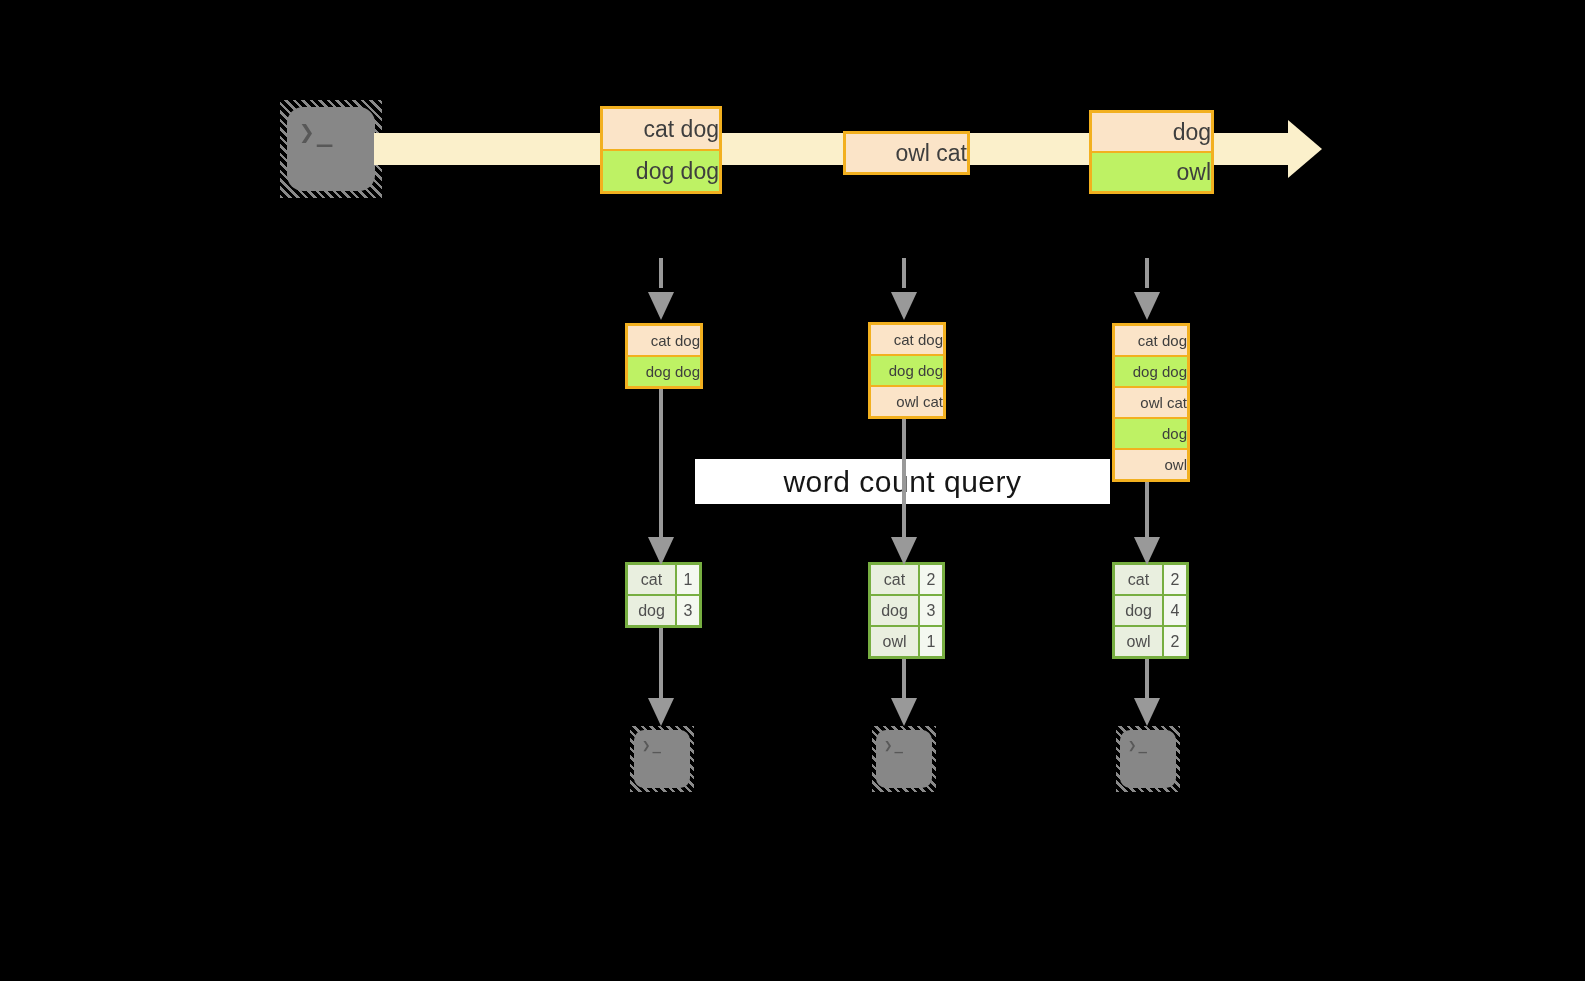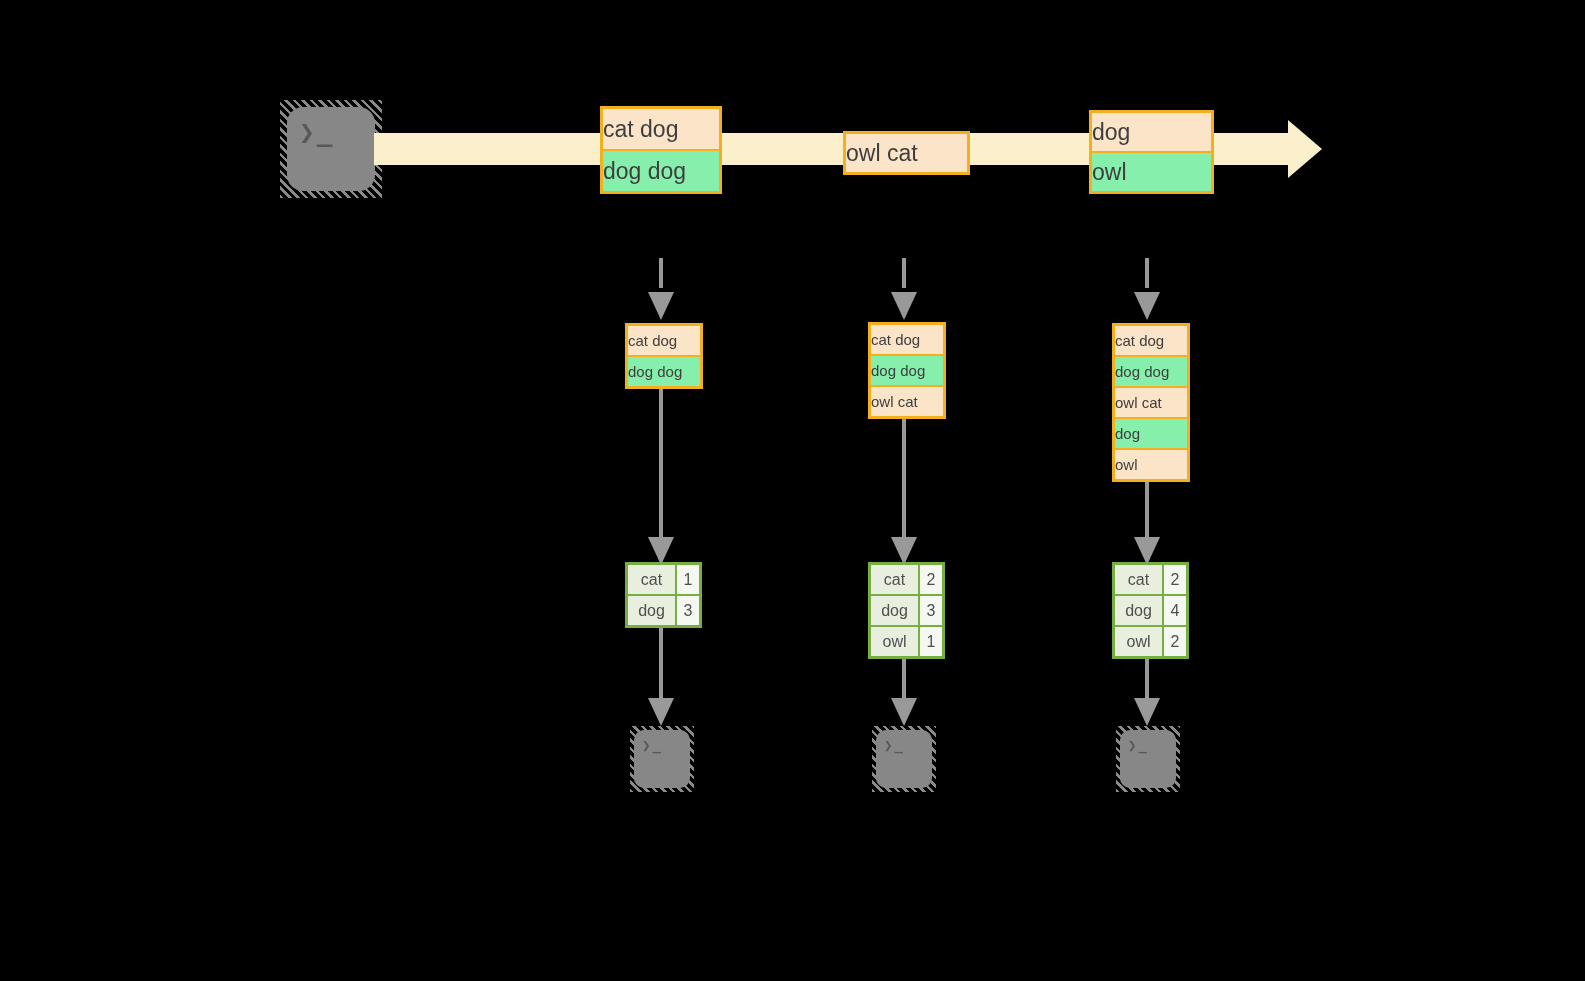--- a/index.html
+++ b/index.html
@@ -6,24 +6,24 @@
   #canvas{
     position:relative;width:1585px;height:981px;background:#000000;
     font-family:"Liberation Sans",sans-serif;overflow:hidden;
   }
   
   .band{position:absolute;left:374px;top:133px;width:914px;height:32px;background:#fbf0cb;z-index:2;}
   .bandhead{position:absolute;left:1288px;top:120px;width:0;height:0;
     border-left:34px solid #fbf0cb;border-top:29px solid transparent;border-bottom:29px solid transparent;z-index:2;}
   
   .obox{position:absolute;border:3px solid #f2b01f;box-sizing:content-box;z-index:4;}
-  .ocell{text-align:left;color:#3e3e3e;}
+  .ocell{text-align:right;color:#3e3e3e;}
   .ocell + .ocell{border-top:2px solid #f2b01f;}
   .peach{background:#fbe4c8;}
-  .cream{background:#86efac;}
+  .cream{background:#bef264;}
   .lg{height:40px;line-height:40px;font-size:23px;}
   .md{height:38px;line-height:38px;font-size:23px;}
   .sm{height:29px;line-height:29px;font-size:15px;}
   
   .vline{position:absolute;width:4px;background:#999999;z-index:3;}
   .ahead{position:absolute;width:0;height:0;z-index:3;
     border-left:13px solid transparent;border-right:13px solid transparent;border-top:28px solid #999999;}
   
   .gtable{position:absolute;border:3px solid #77ae41;background:#77ae41;z-index:2;}
   .grow{display:flex;}
@@ -105,20 +105,23 @@
 
   <div class="vline" style="left:902px;top:258px;height:30px"></div>
   <div class="ahead" style="left:891px;top:292px"></div>
 
   <div class="obox" style="left:868px;top:322px;width:72px">
     <div class="ocell sm peach">cat dog</div>
     <div class="ocell sm cream">dog dog</div>
     <div class="ocell sm peach">owl cat</div>
   </div>
 
+  <div class="qband">
+    <span class="qtext">word count query</span>
+  </div>
 
   <div class="vline" style="left:902px;top:419px;height:118px"></div>
   <div class="ahead" style="left:891px;top:537px"></div>
 
   <div class="gtable" style="left:868px;top:562px">
     <div class="grow">
       <div class="gcell glabel">cat</div>
       <div class="gcell gvalue">2</div>
     </div>
     <div class="grow">

